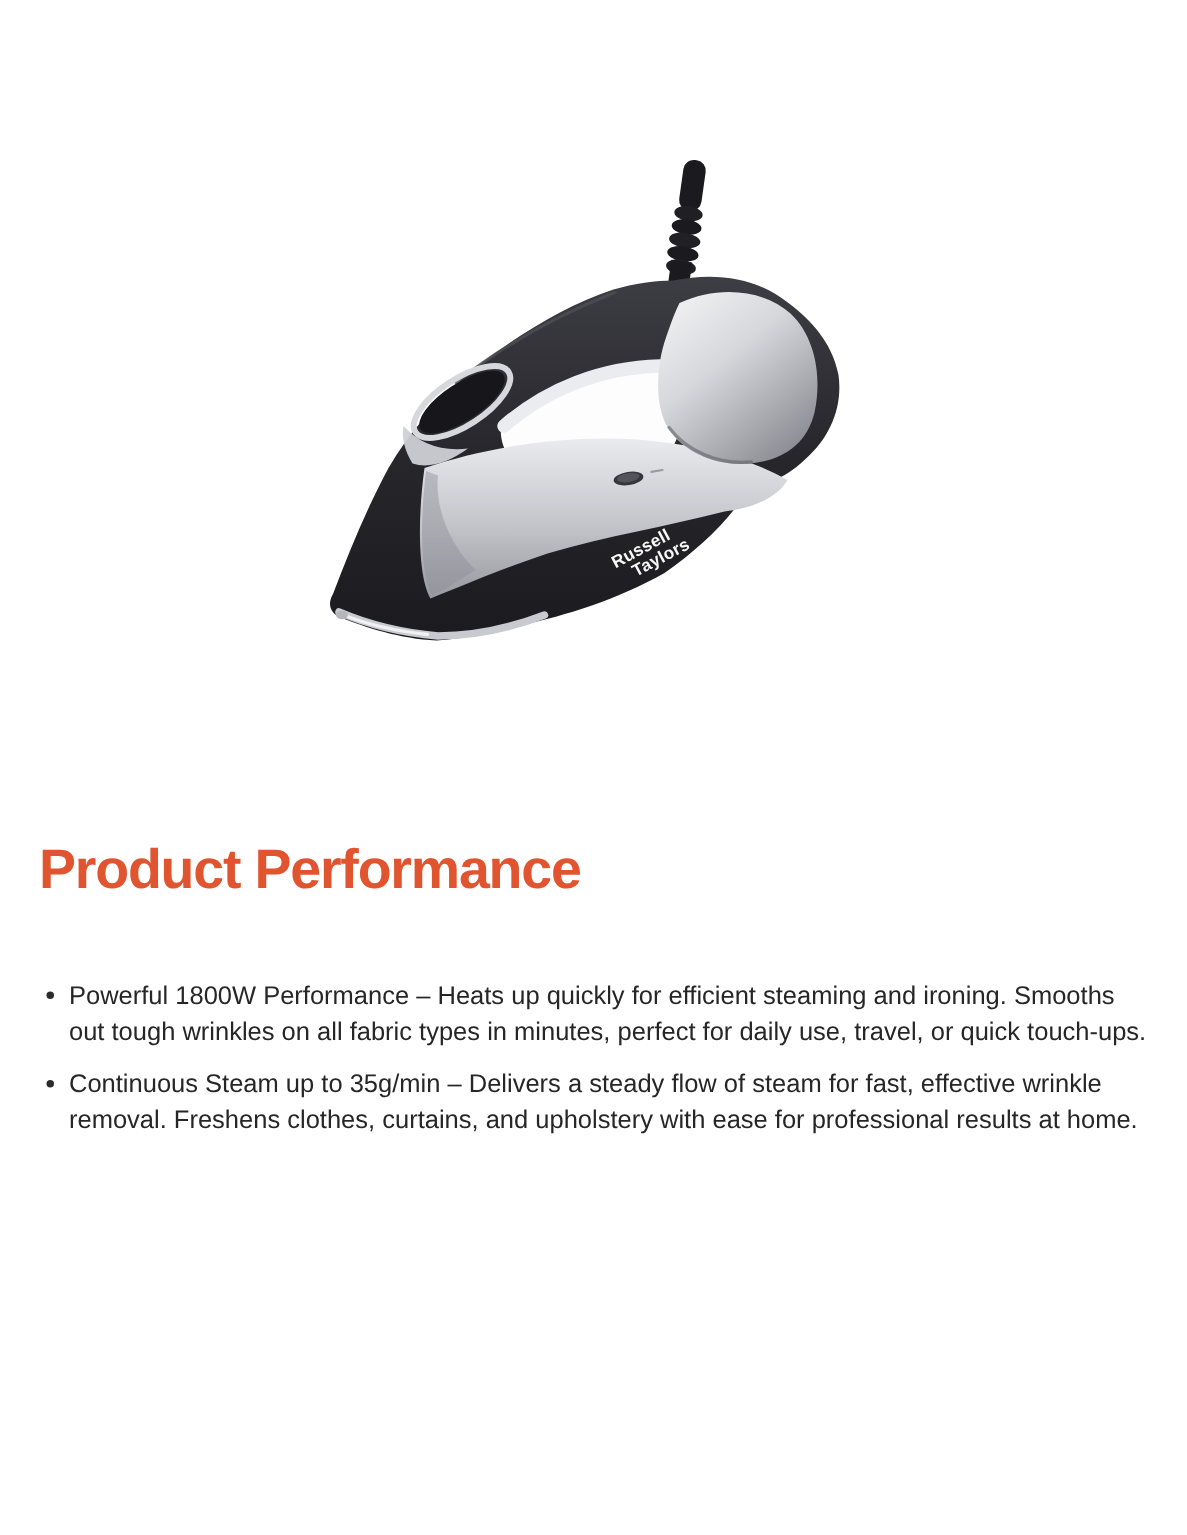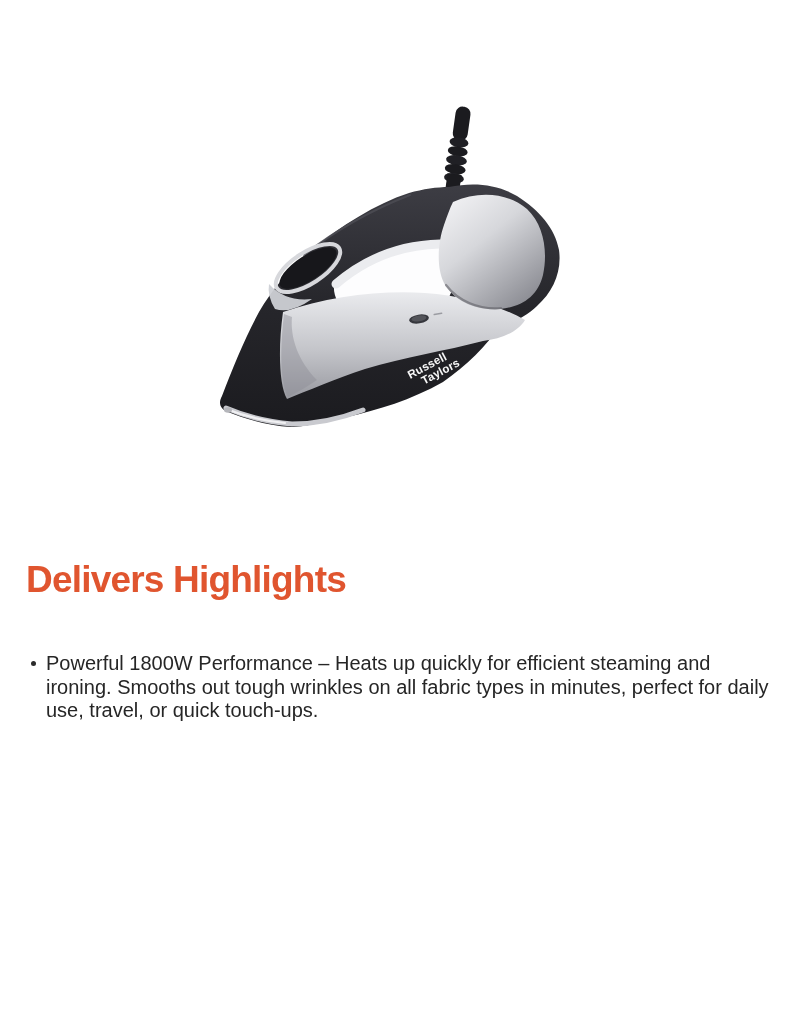--- a/index.html
+++ b/index.html
@@ -29,21 +29,21 @@
     position: absolute;
     top: 652px; left: 0;
     margin: 0;
     padding: 0 0 0 46px;
     width: 724px;
     list-style: none;
   }
   .highlight-list li {
     position: relative;
     margin: 0 0 12px 0;
-    font-size: 20px;
+    font-size: 17px;
     line-height: 23.5px;
     color: #262626;
   }
   .highlight-list li::before {
     content: "";
     position: absolute;
     left: -15px; top: 9px;
     width: 5px; height: 5px;
     border-radius: 50%;
     background: #2b2b2b;
@@ -148,17 +148,18 @@
       <rect x="239" y="226.2" width="9" height="1.5" rx="0.75" fill="#9b9ca2"></rect>
     </g>
 
     <g transform="translate(234 279) rotate(-28)" font-family="Liberation Sans, sans-serif" font-size="11.5" font-weight="bold" fill="#f8f8f8" text-anchor="middle" letter-spacing="0.2">
       <text x="0" y="0">Russell</text>
       <text x="9" y="11.5">Taylors</text>
     </g>
   </svg>
 </div>
 
-<h1 class="section-title" style="color: rgb(224, 85, 47);">Delivers Highlights</h1>
+<h1 class="section-title" style="color: rgb(224, 85, 47);">Product Performance</h1>
 
 <ul class="highlight-list">
     <li>Powerful 1800W Performance – Heats up quickly for efficient steaming and ironing. Smooths out tough wrinkles on all fabric types in minutes, perfect for daily use, travel, or quick touch-ups.</li>
+    <li>Continuous Steam up to 35g/min – Delivers a steady flow of steam for fast, effective wrinkle removal. Freshens clothes, curtains, and upholstery with ease for professional results at home.</li>
   </ul>
 
 </body></html>

